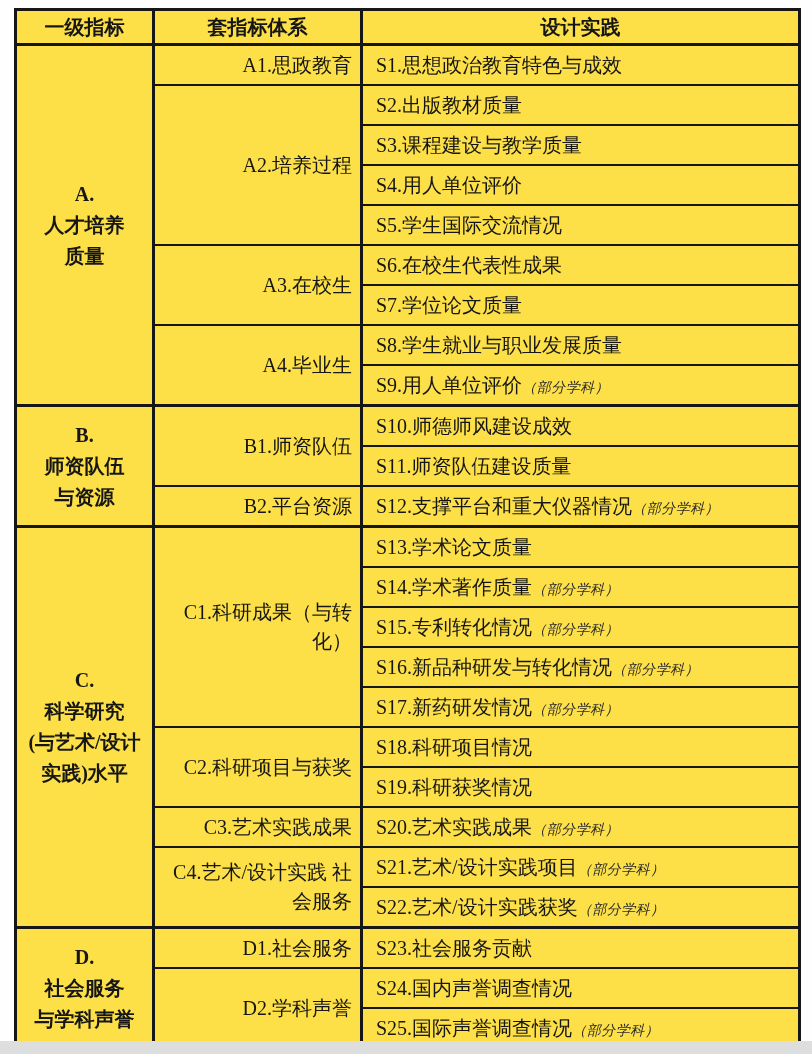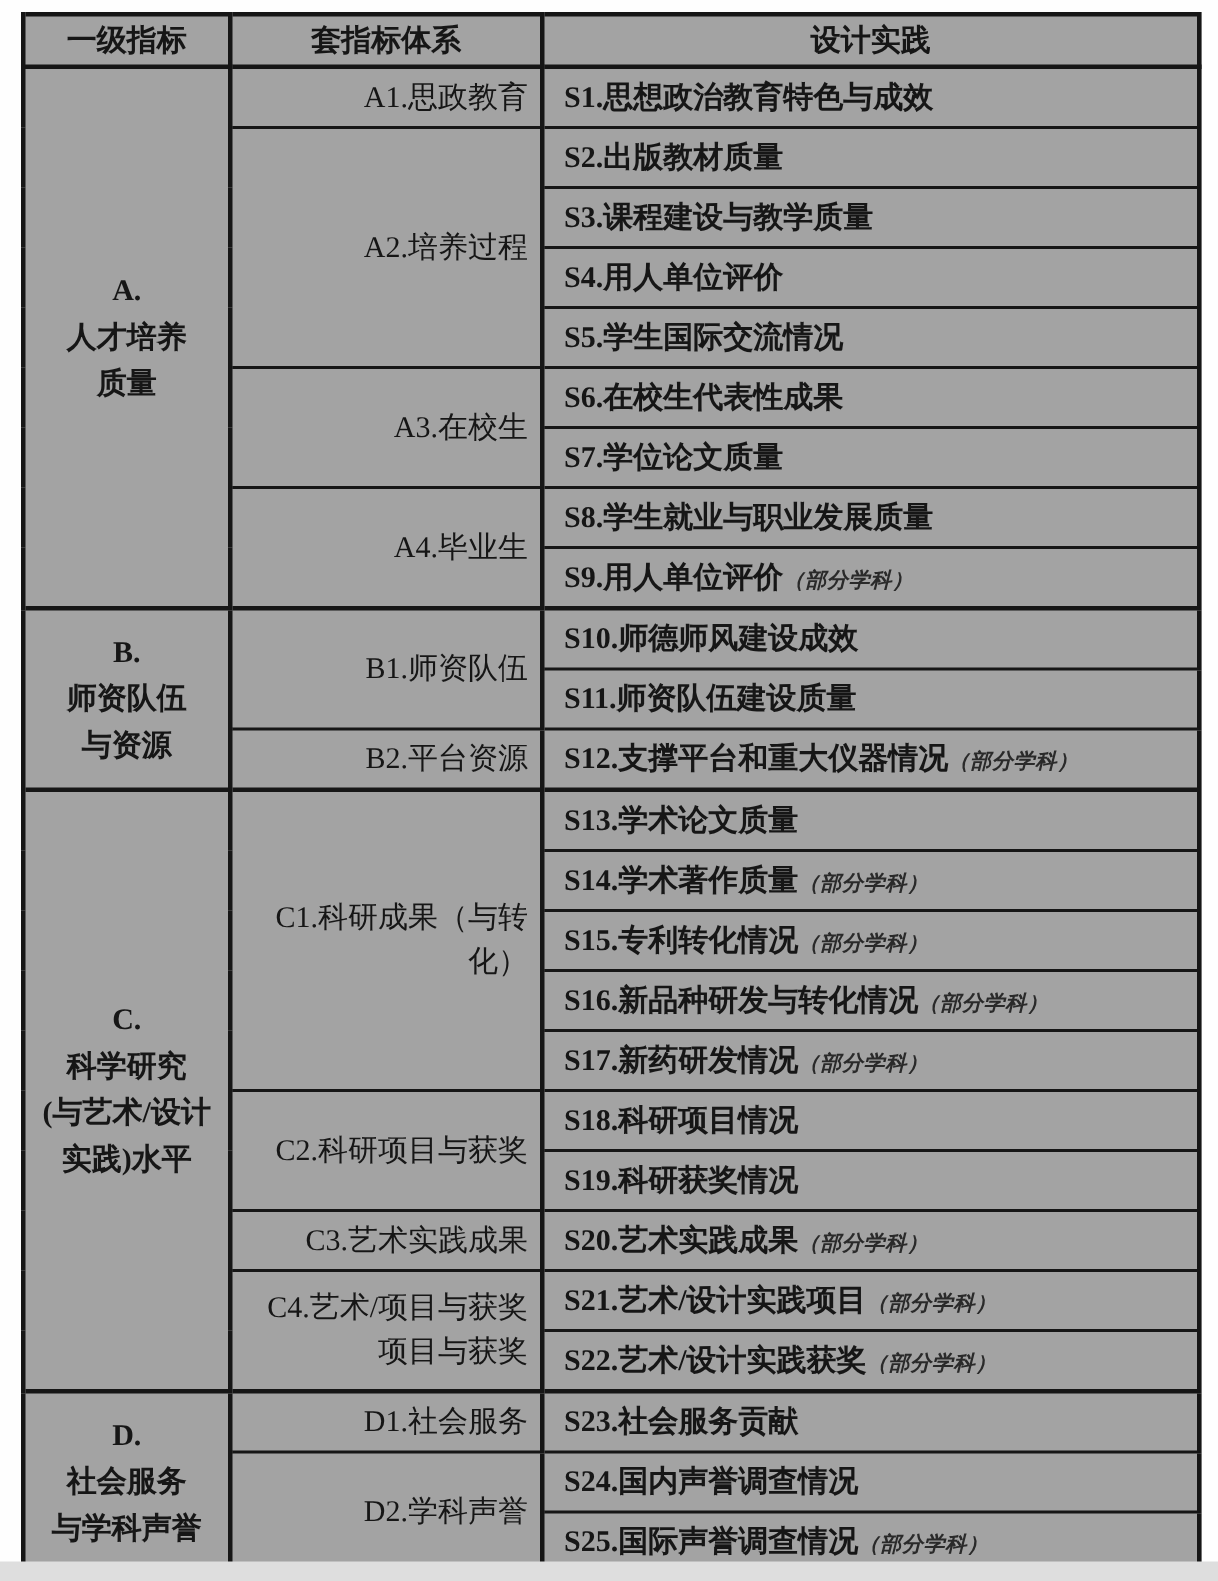--- a/index.html
+++ b/index.html
@@ -25,21 +25,21 @@
     width: 812px; height: 13px;
     background: #dedede;
   }
   table.indicator-table {
     position: absolute;
     left: 14px;
     top: 8px;
     width: 784px;
     border-collapse: collapse;
     table-layout: fixed;
-    background: #a3a3a3;
+    background: #fde047;
   }
   col.c1 { width: 138px; }
   col.c2 { width: 208px; }
   col.c3 { width: 438px; }
   th, td {
     border: 2px solid #161616;
     border-left-width: 3px;
     border-right-width: 3px;
     font-size: 20px;
     line-height: 1.45;
@@ -62,21 +62,20 @@
     line-height: 1.55;
   }
   td.lv2 {
     text-align: right;
     padding: 0 8px;
   }
   td.lv3 {
     text-align: left;
     padding-left: 13px;
     padding-right: 6px;
-    font-weight: bold;
   }
   tr.sec td { border-top-width: 3px; }
   .note {
     font-style: italic;
     font-size: 14px;
     color: #2a2a2a;
     letter-spacing: 0.5px;
   }
   .footnote {
     position: absolute;
@@ -183,21 +182,21 @@
       <td class="lv3"><span>S18.科研项目情况</span><span class="note"></span></td>
     </tr>
     <tr>
       <td class="lv3"><span>S19.科研获奖情况</span><span class="note"></span></td>
     </tr>
     <tr>
       <td class="lv2">C3.艺术实践成果</td>
       <td class="lv3"><span>S20.艺术实践成果</span><span class="note">（部分学科）</span></td>
     </tr>
     <tr>
-      <td class="lv2" rowspan="2">C4.艺术/项目与获奖 项目与获奖</td>
+      <td class="lv2" rowspan="2">C4.艺术/设计实践 社会服务</td>
       <td class="lv3"><span>S21.艺术/设计实践项目</span><span class="note">（部分学科）</span></td>
     </tr>
     <tr>
       <td class="lv3"><span>S22.艺术/设计实践获奖</span><span class="note">（部分学科）</span></td>
     </tr>
 
     <tr class="sec">
       <td class="lv1" rowspan="3">D.
 社会服务
 与学科声誉</td>

